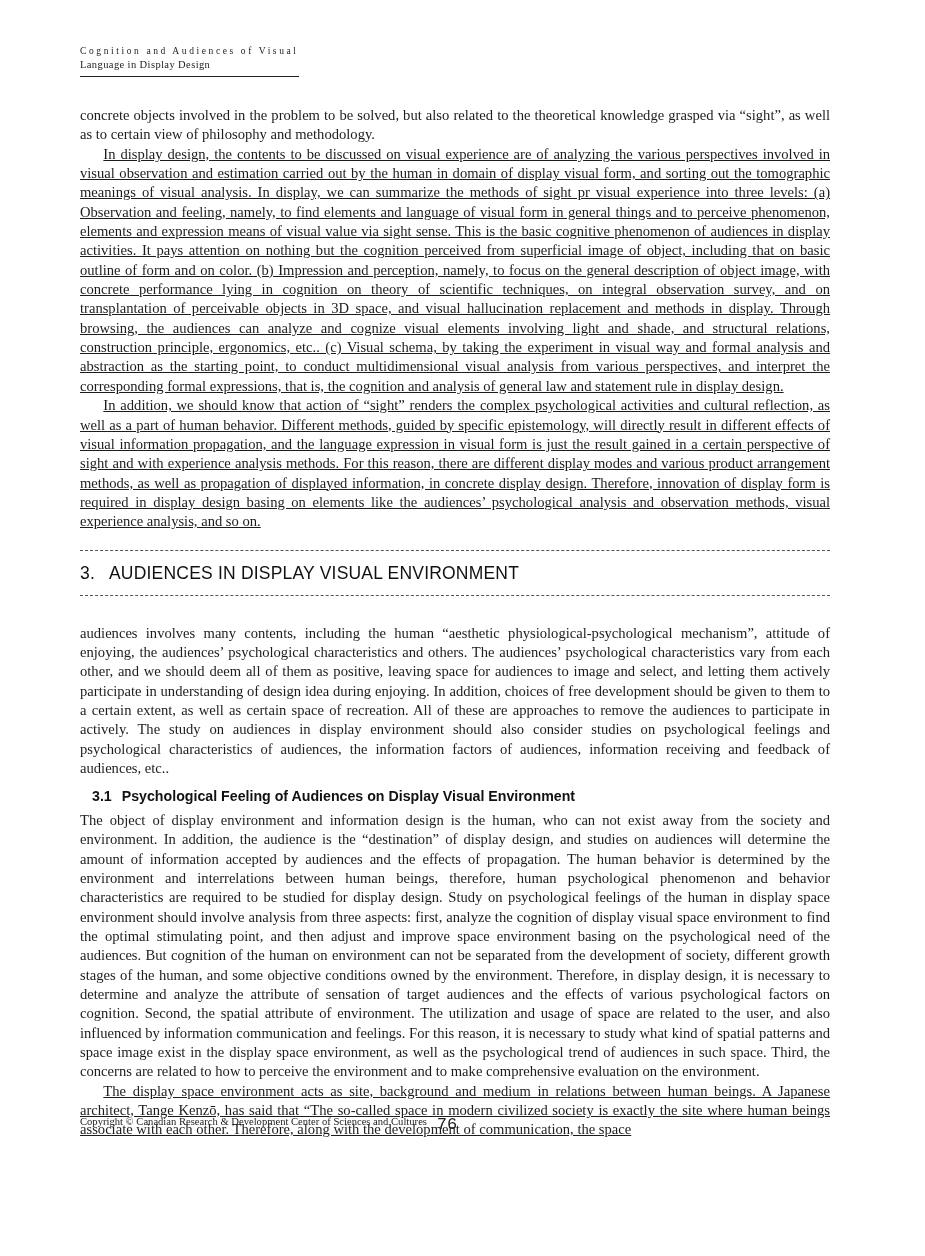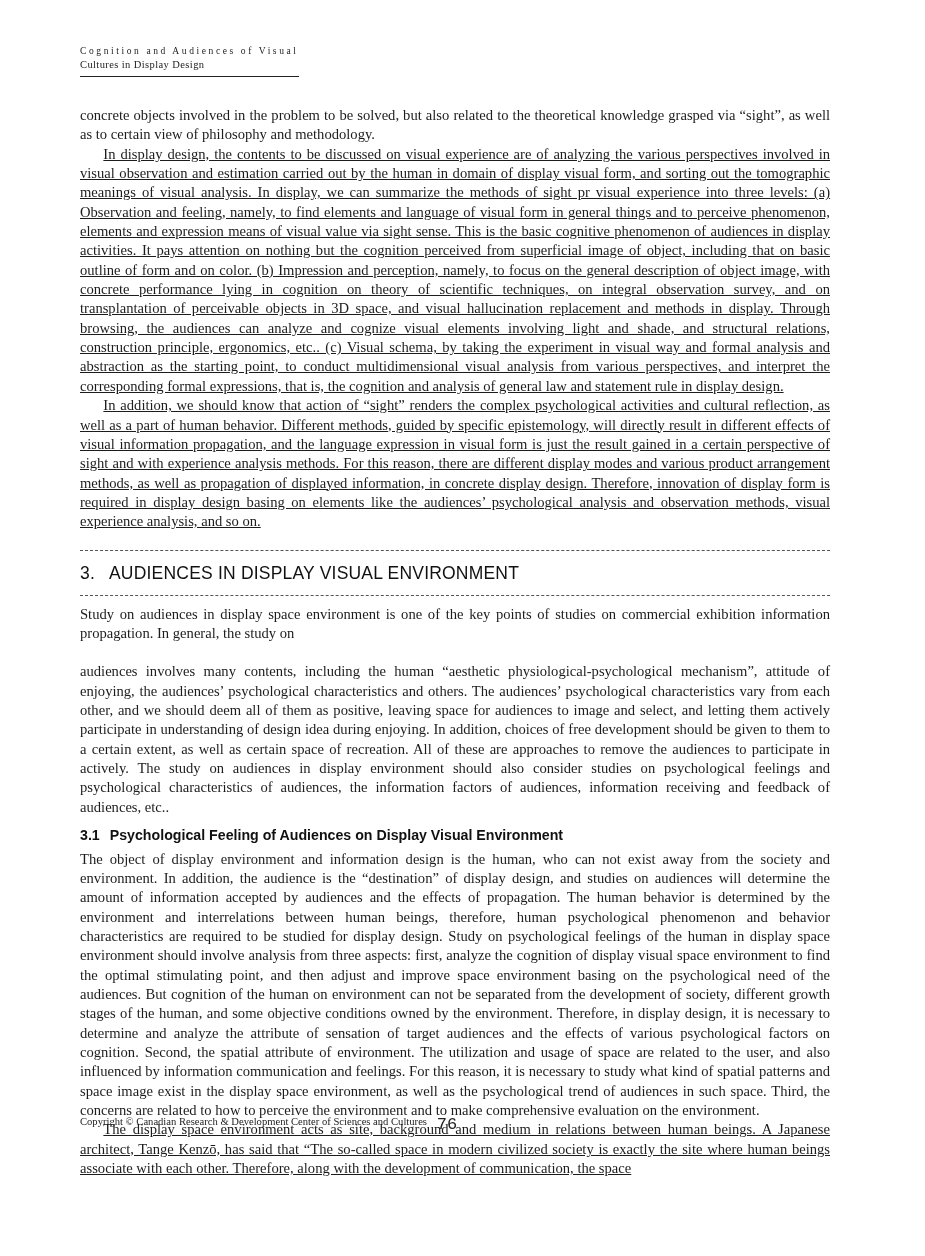--- a/index.html
+++ b/index.html
@@ -64,21 +64,21 @@
     margin: 18px 0 9px 0;
   }
   .section-heading .sec-num { margin-right: 14px; }
   
   .subsection-heading {
     font-family: "Liberation Sans", sans-serif;
     font-weight: bold;
     font-size: 14.2px;
     line-height: 17.5px;
     color: #111;
-    margin: 10px 0 5px 0;
+    margin: 10px 0 5px 12px;
   }
   .subsection-heading .sub-num { margin-right: 10px; }
   
   .page-footer {
     position: absolute;
     left: 80px;
     right: 111px;
     bottom: 37px;
     font-size: 10.6px;
     color: #222;
@@ -93,31 +93,30 @@
     font-family: Liberation Mono, monospace;
   }
 </style>
 </head>
 <body>
 
 <div class="page">
 
   <header class="running-header">
     <div class="rh-line1">Cognition and Audiences of Visual</div>
-    <div class="rh-line2">Cultures in Display Design</div>
+    <div class="rh-line2">Language in Display Design</div>
   </header>
 
   <main class="columns">
 
     <section class="col">
       <p class="noindent">concrete objects involved in the problem to be solved, but also related to the theoretical knowledge grasped via “sight”, as well as to certain view of philosophy and methodology.</p>
       <p class="indent">In display design, the contents to be discussed on visual experience are of analyzing the various perspectives involved in visual observation and estimation carried out by the human in domain of display visual form, and sorting out the tomographic meanings of visual analysis. In display, we can summarize the methods of sight pr visual experience into three levels: (a) Observation and feeling, namely, to find elements and language of visual form in general things and to perceive phenomenon, elements and expression means of visual value via sight sense. This is the basic cognitive phenomenon of audiences in display activities. It pays attention on nothing but the cognition perceived from superficial image of object, including that on basic outline of form and on color. (b) Impression and perception, namely, to focus on the general description of object image, with concrete performance lying in cognition on theory of scientific techniques, on integral observation survey, and on transplantation of perceivable objects in 3D space, and visual hallucination replacement and methods in display. Through browsing, the audiences can analyze and cognize visual elements involving light and shade, and structural relations, construction principle, ergonomics, etc.. (c) Visual schema, by taking the experiment in visual way and formal analysis and abstraction as the starting point, to conduct multidimensional visual analysis from various perspectives, and interpret the corresponding formal expressions, that is, the cognition and analysis of general law and statement rule in display design.</p>
       <p class="indent">In addition, we should know that action of “sight” renders the complex psychological activities and cultural reflection, as well as a part of human behavior. Different methods, guided by specific epistemology, will directly result in different effects of visual information propagation, and the language expression in visual form is just the result gained in a certain perspective of sight and with experience analysis methods. For this reason, there are different display modes and various product arrangement methods, as well as propagation of displayed information, in concrete display design. Therefore, innovation of display form is required in display design basing on elements like the audiences’ psychological analysis and observation methods, visual experience analysis, and so on.</p>
       <h2 class="section-heading"><span class="sec-num">3.</span><span>AUDIENCES IN DISPLAY VISUAL ENVIRONMENT</span></h2>
-      <p class="noindent">Study on audiences in display space environment is one of the key points of studies on commercial exhibition information propagation. In general, the study on</p>
     </section>
 
     <section class="col">
       <p class="noindent">audiences involves many contents, including the human “aesthetic physiological-psychological mechanism”, attitude of enjoying, the audiences’ psychological characteristics and others. The audiences’ psychological characteristics vary from each other, and we should deem all of them as positive, leaving space for audiences to image and select, and letting them actively participate in understanding of design idea during enjoying. In addition, choices of free development should be given to them to a certain extent, as well as certain space of recreation. All of these are approaches to remove the audiences to participate in actively. The study on audiences in display environment should also consider studies on psychological feelings and psychological characteristics of audiences, the information factors of audiences, information receiving and feedback of audiences, etc..</p>
       <h3 class="subsection-heading"><span class="sub-num">3.1</span><span>Psychological Feeling of Audiences on Display Visual Environment</span></h3>
       <p class="noindent">The object of display environment and information design is the human, who can not exist away from the society and environment. In addition, the audience is the “destination” of display design, and studies on audiences will determine the amount of information accepted by audiences and the effects of propagation. The human behavior is determined by the environment and interrelations between human beings, therefore, human psychological phenomenon and behavior characteristics are required to be studied for display design. Study on psychological feelings of the human in display space environment should involve analysis from three aspects: first, analyze the cognition of display visual space environment to find the optimal stimulating point, and then adjust and improve space environment basing on the psychological need of the audiences. But cognition of the human on environment can not be separated from the development of society, different growth stages of the human, and some objective conditions owned by the environment. Therefore, in display design, it is necessary to determine and analyze the attribute of sensation of target audiences and the effects of various psychological factors on cognition. Second, the spatial attribute of environment. The utilization and usage of space are related to the user, and also influenced by information communication and feelings. For this reason, it is necessary to study what kind of spatial patterns and space image exist in the display space environment, as well as the psychological trend of audiences in such space. Third, the concerns are related to how to perceive the environment and to make comprehensive evaluation on the environment.</p>
       <p class="indent">The display space environment acts as site, background and medium in relations between human beings. A Japanese architect, Tange Kenzō, has said that “The so-called space in modern civilized society is exactly the site where human beings associate with each other. Therefore, along with the development of communication, the space</p>
     </section>
 
   </main>

